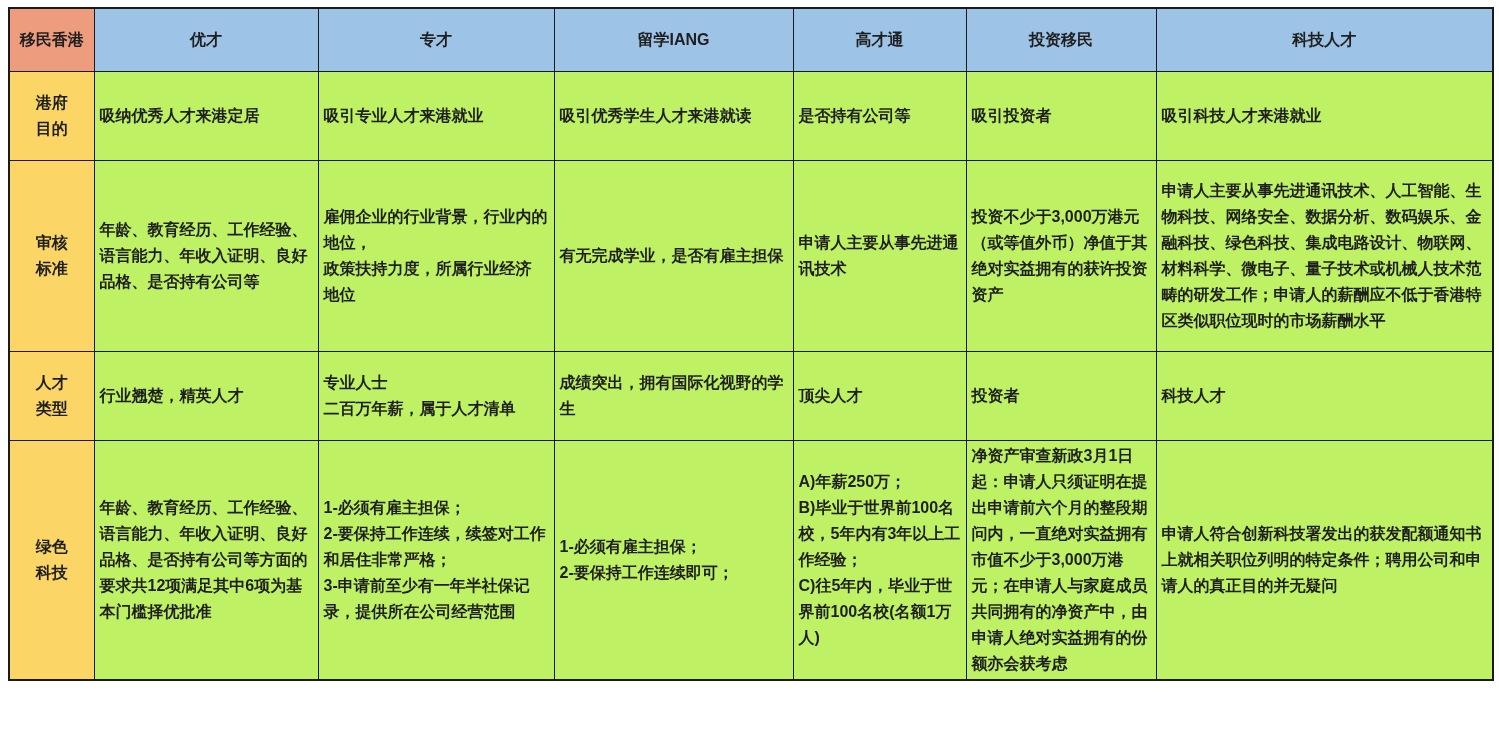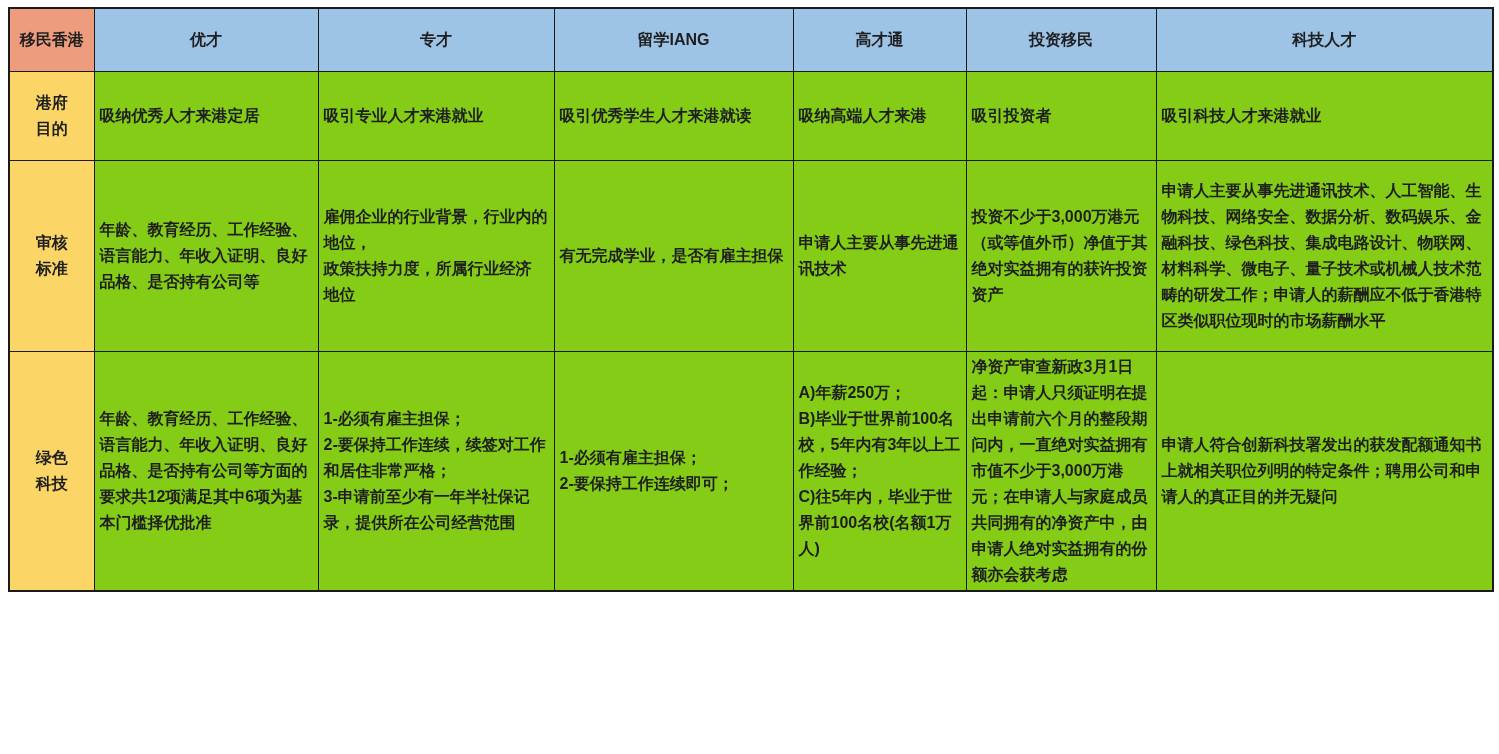--- a/index.html
+++ b/index.html
@@ -56,21 +56,21 @@
     background: #9DC3E6;
     text-align: center;
     padding: 18px;
   }
   th.rowhead {
     background: #FBD667;
     text-align: center;
     padding: 18px;
   }
   td.cell {
-    background: #84cc16;
+    background: #bef264;
     text-align: left;
     padding: 2px 4px 2px 5px;
     white-space: pre-line;
     word-break: break-all;
   }
 </style>
 </head>
 <body>
 
 <div class="page">
@@ -96,33 +96,43 @@
           <th class="colhead">科技人才</th>
         </tr>
     </thead>
     <tbody id="table-body">
 
     <tr>
           <th class="rowhead">港府目的</th>
           <td class="cell">吸纳优秀人才来港定居</td>
           <td class="cell">吸引专业人才来港就业</td>
           <td class="cell">吸引优秀学生人才来港就读</td>
-          <td class="cell">吸纳高端人才来港</td>
+          <td class="cell">是否持有公司等</td>
           <td class="cell">吸引投资者</td>
           <td class="cell">吸引科技人才来港就业</td>
         </tr>
         <tr>
           <th class="rowhead">审核标准</th>
           <td class="cell">年龄、教育经历、工作经验、语言能力、年收入证明、良好品格、是否持有公司等</td>
           <td class="cell">雇佣企业的行业背景，行业内的地位，
 政策扶持力度，所属行业经济 地位</td>
           <td class="cell">有无完成学业，是否有雇主担保</td>
           <td class="cell">申请人主要从事先进通讯技术</td>
           <td class="cell">投资不少于3,000万港元（或等值外币）净值于其绝对实益拥有的获许投资资产</td>
           <td class="cell">申请人主要从事先进通讯技术、人工智能、生物科技、网络安全、数据分析、数码娱乐、金融科技、绿色科技、集成电路设计、物联网、材料科学、微电子、量子技术或机械人技术范畴的研发工作；申请人的薪酬应不低于香港特区类似职位现时的市场薪酬水平</td>
+        </tr>
+        <tr>
+          <th class="rowhead">人才类型</th>
+          <td class="cell">行业翘楚，精英人才</td>
+          <td class="cell">专业人士
+二百万年薪，属于人才清单</td>
+          <td class="cell">成绩突出，拥有国际化视野的学生</td>
+          <td class="cell">顶尖人才</td>
+          <td class="cell">投资者</td>
+          <td class="cell">科技人才</td>
         </tr>
         <tr>
           <th class="rowhead">绿色科技</th>
           <td class="cell">年龄、教育经历、工作经验、语言能力、年收入证明、良好品格、是否持有公司等方面的要求共12项满足其中6项为基本门槛择优批准</td>
           <td class="cell">1-必须有雇主担保；
 2-要保持工作连续，续签对工作和居住非常严格；
 3-申请前至少有一年半社保记录，提供所在公司经营范围</td>
           <td class="cell">1-必须有雇主担保；
 2-要保持工作连续即可；</td>
           <td class="cell">A)年薪250万；

